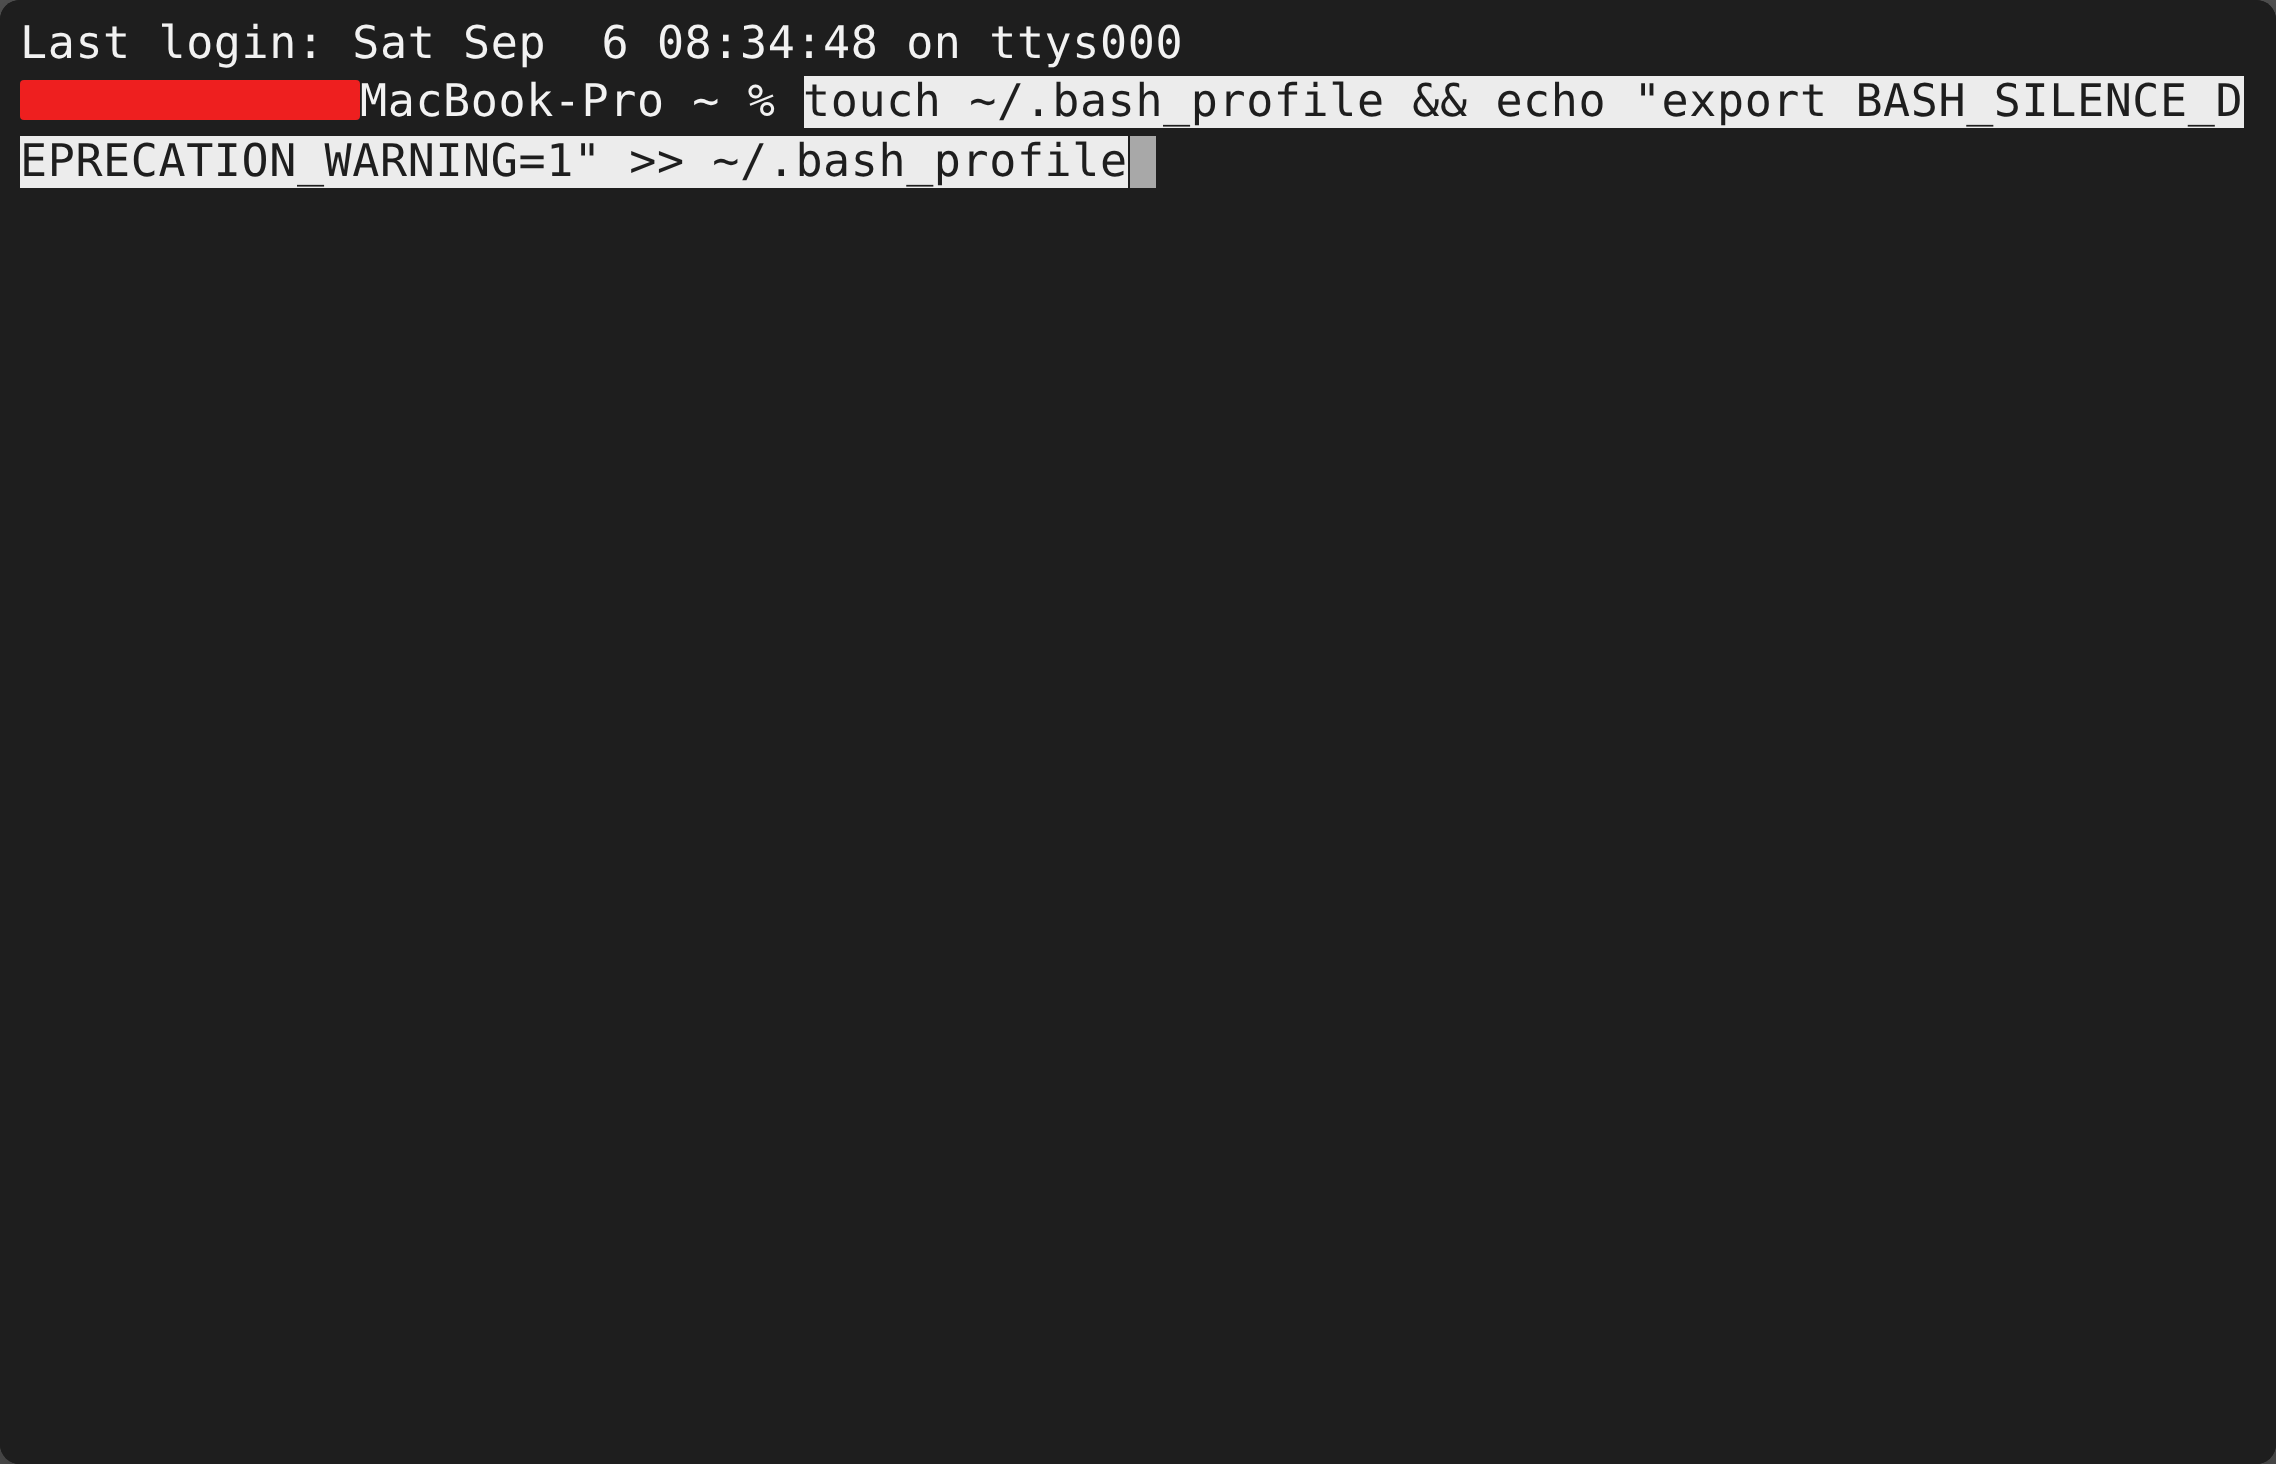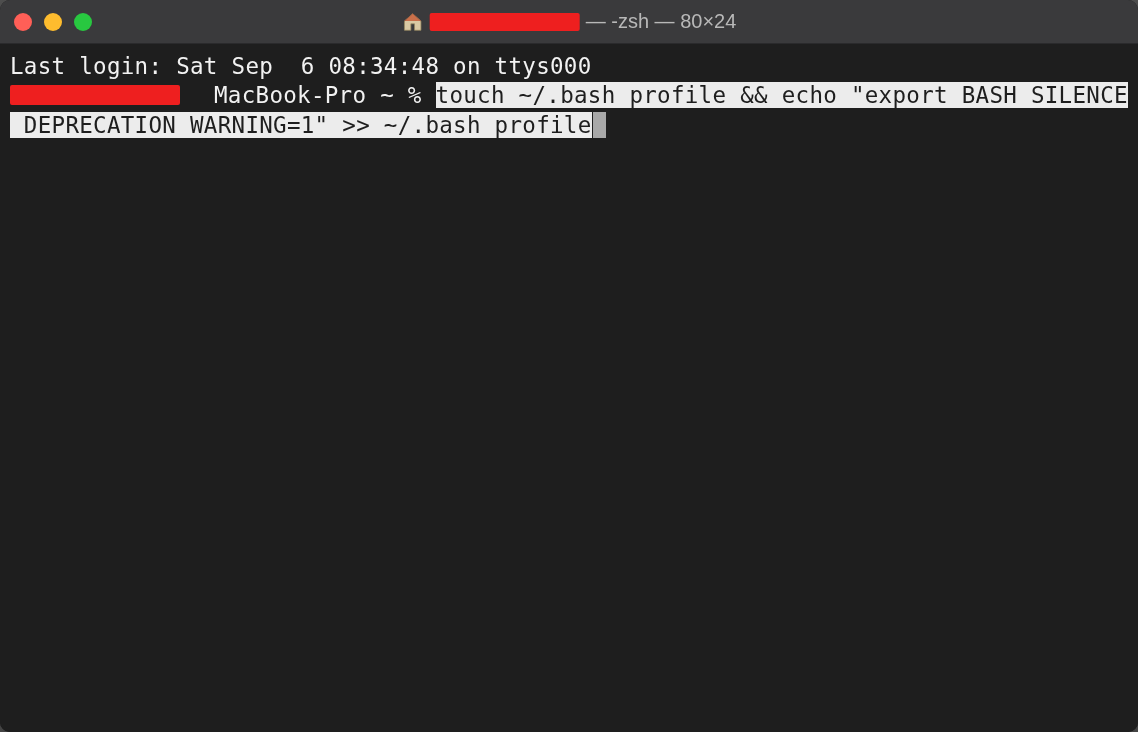--- a/index.html
+++ b/index.html
@@ -94,51 +94,33 @@
       width: 170px;
       height: 20px;
       background: #ee1f1f;
       border-radius: 2px;
       vertical-align: middle;
       position: relative;
       top: -2px;
     }
     .prompt-host {
       color: #f2f2f2;
-      padding-left: 34px;
     }
     .cmd-highlight {
       background: #ececec;
       color: #1e1e1e;
     }
     .cursor-block {
       display: inline-block;
       width: 13px;
       height: 26px;
       background: #a8a8a8;
       vertical-align: text-bottom;
       margin-left: 1px;
     }
   </style>
 </head>
 <body>
 
 <div class="terminal-window">
-  <div class="titlebar">
-    <div class="traffic-lights">
-      <div class="traffic-light close"></div>
-      <div class="traffic-light minimize"></div>
-      <div class="traffic-light zoom"></div>
-    </div>
-    <div class="title-center">
-      <span class="house-icon">
-        <svg viewBox="0 0 24 24" width="22" height="22">
-          <path d="M3 11 L12 3 L21 11 L21 21 L14 21 L14 14 L10 14 L10 21 L3 21 Z" fill="#d9c9a3" stroke="#9b8a62" stroke-width="0.8"></path>
-          <path d="M3 11 L12 3 L21 11" fill="#c96f4a" stroke="#8a4a32" stroke-width="0.6"></path>
-        </svg>
-      </span>
-      <span class="redaction-title"></span>
-      <span> — -zsh — 80×24</span>
-    </div>
-  </div>
   <div class="terminal-body"><span class="login-line">Last login: Sat Sep  6 08:34:48 on ttys000</span>
 <span class="prompt-block"><span class="redaction-body"></span><span class="prompt-host">MacBook-Pro ~ % </span><span class="cmd-highlight">touch ~/.bash_profile &amp;&amp; echo "export BASH_SILENCE_DEPRECATION_WARNING=1" &gt;&gt; ~/.bash_profile</span><span class="cursor-block"></span></span></div>
 </div>
 
 </body></html>

